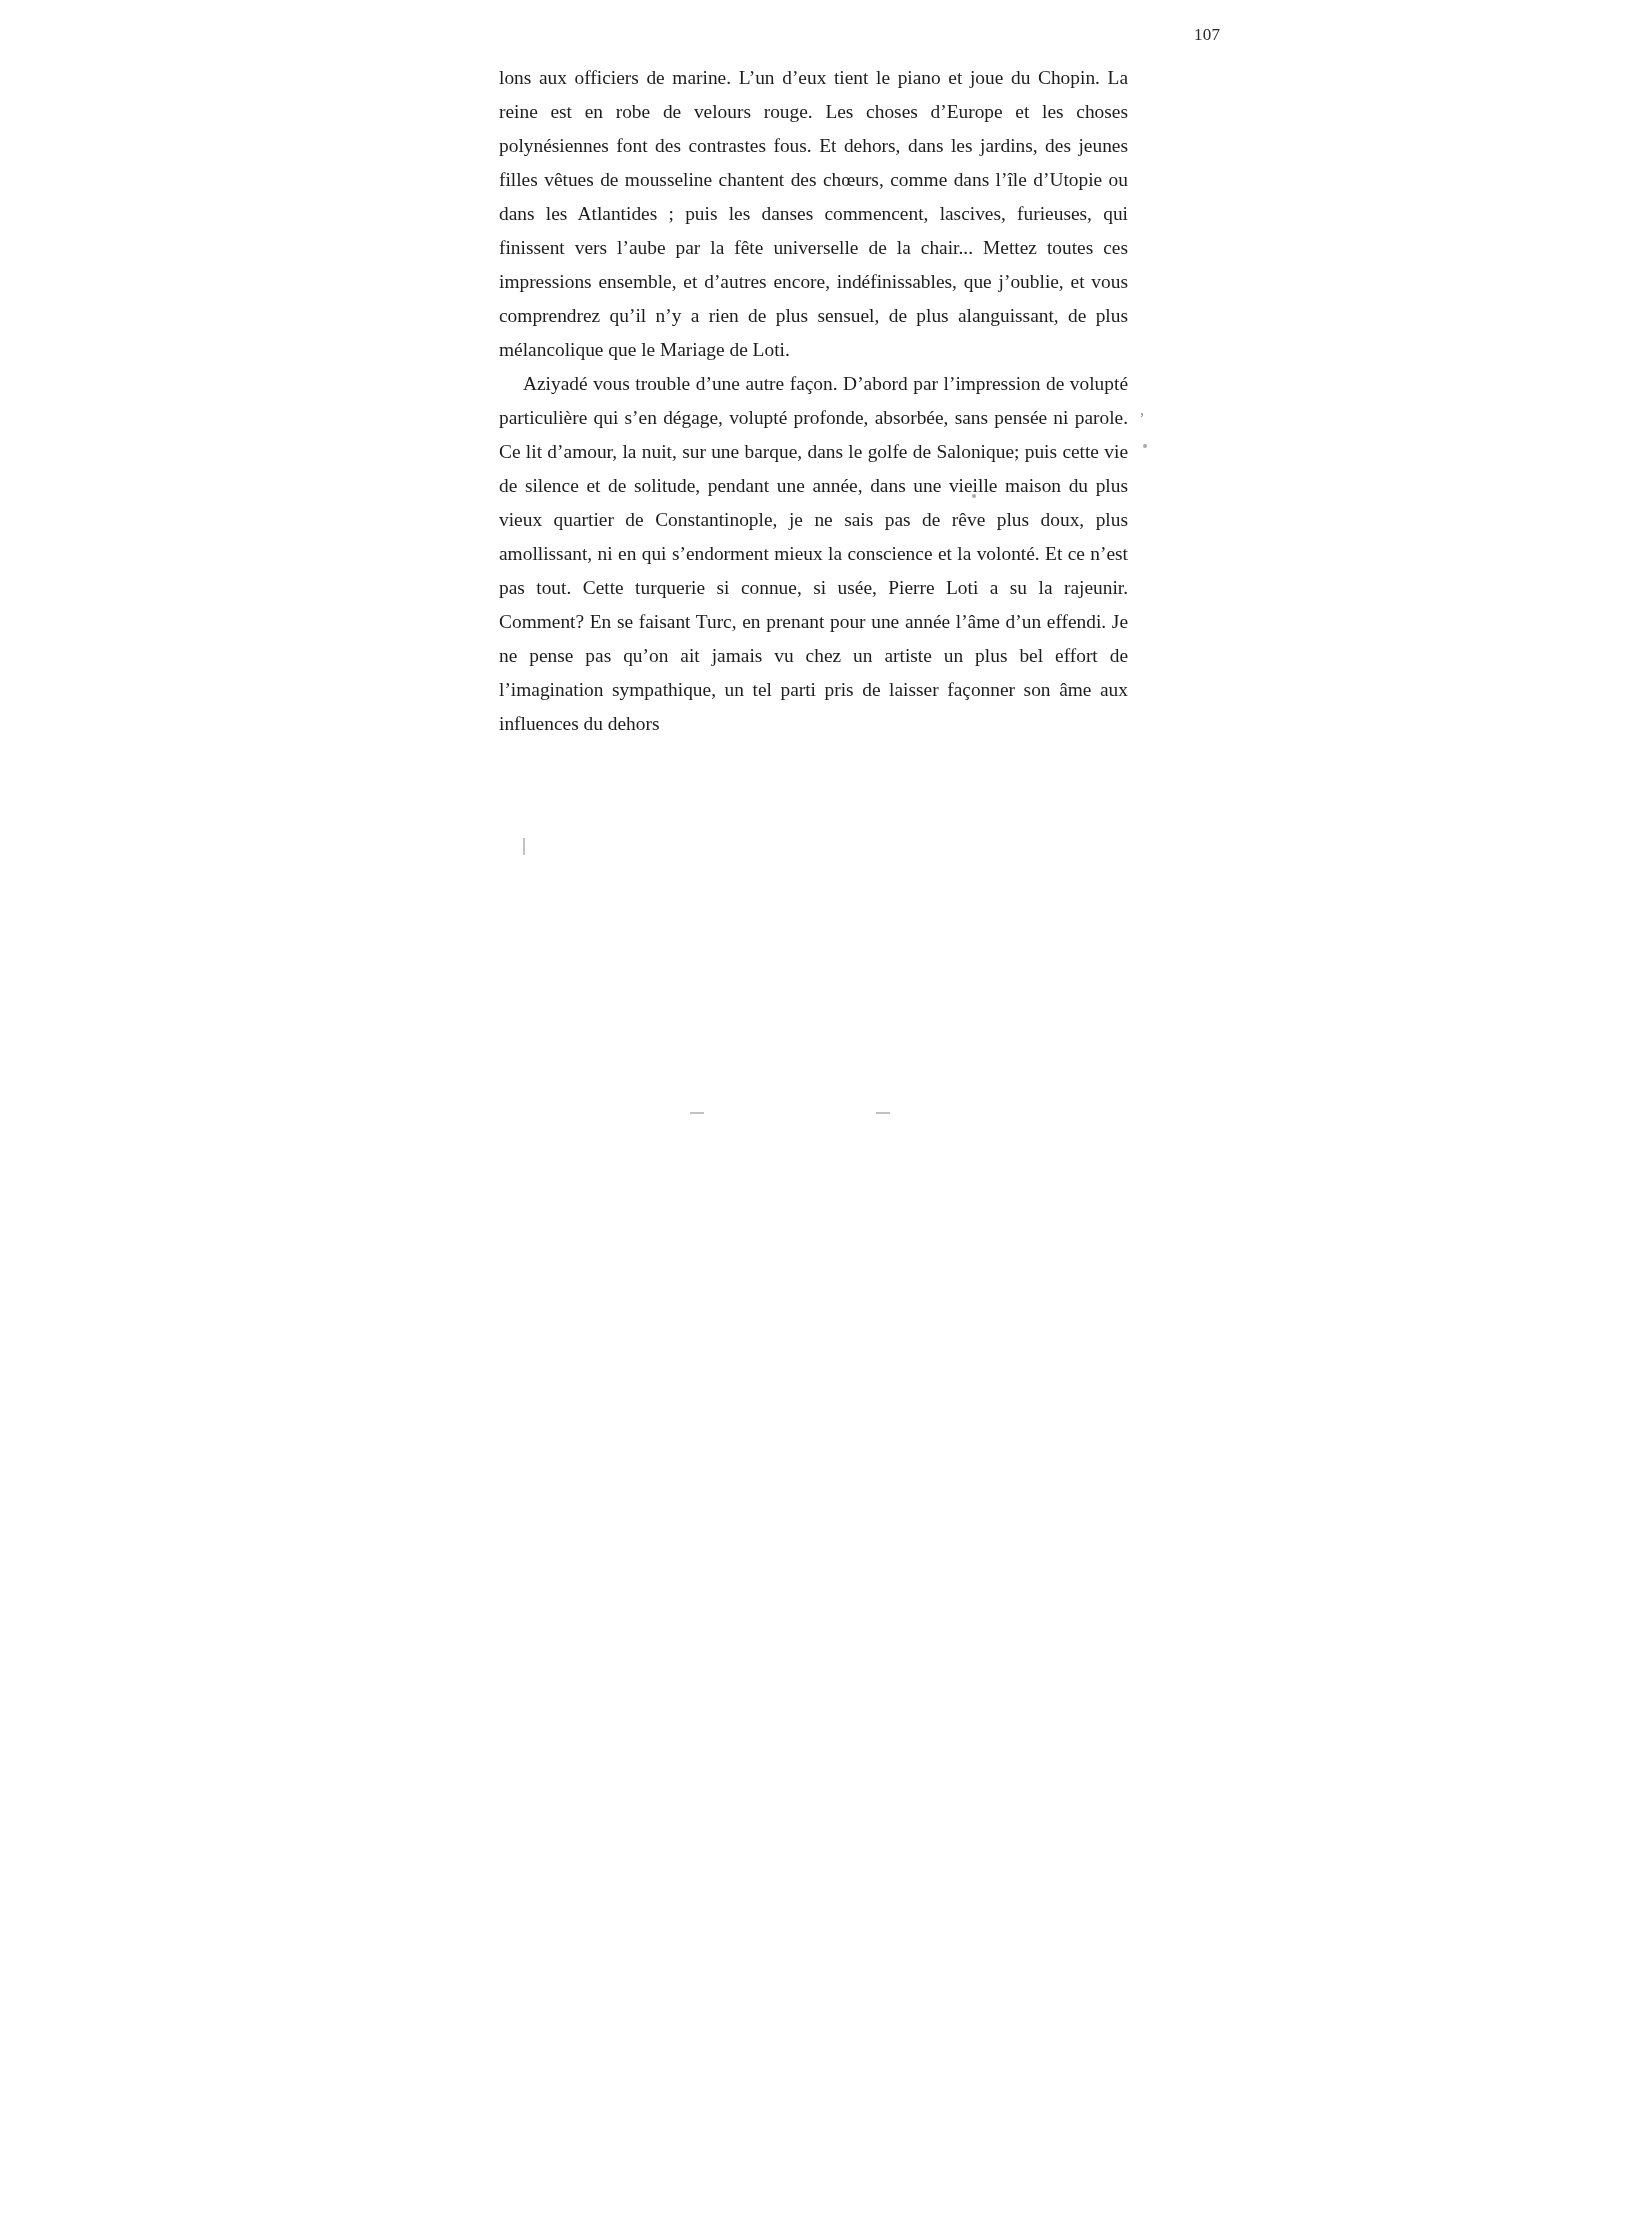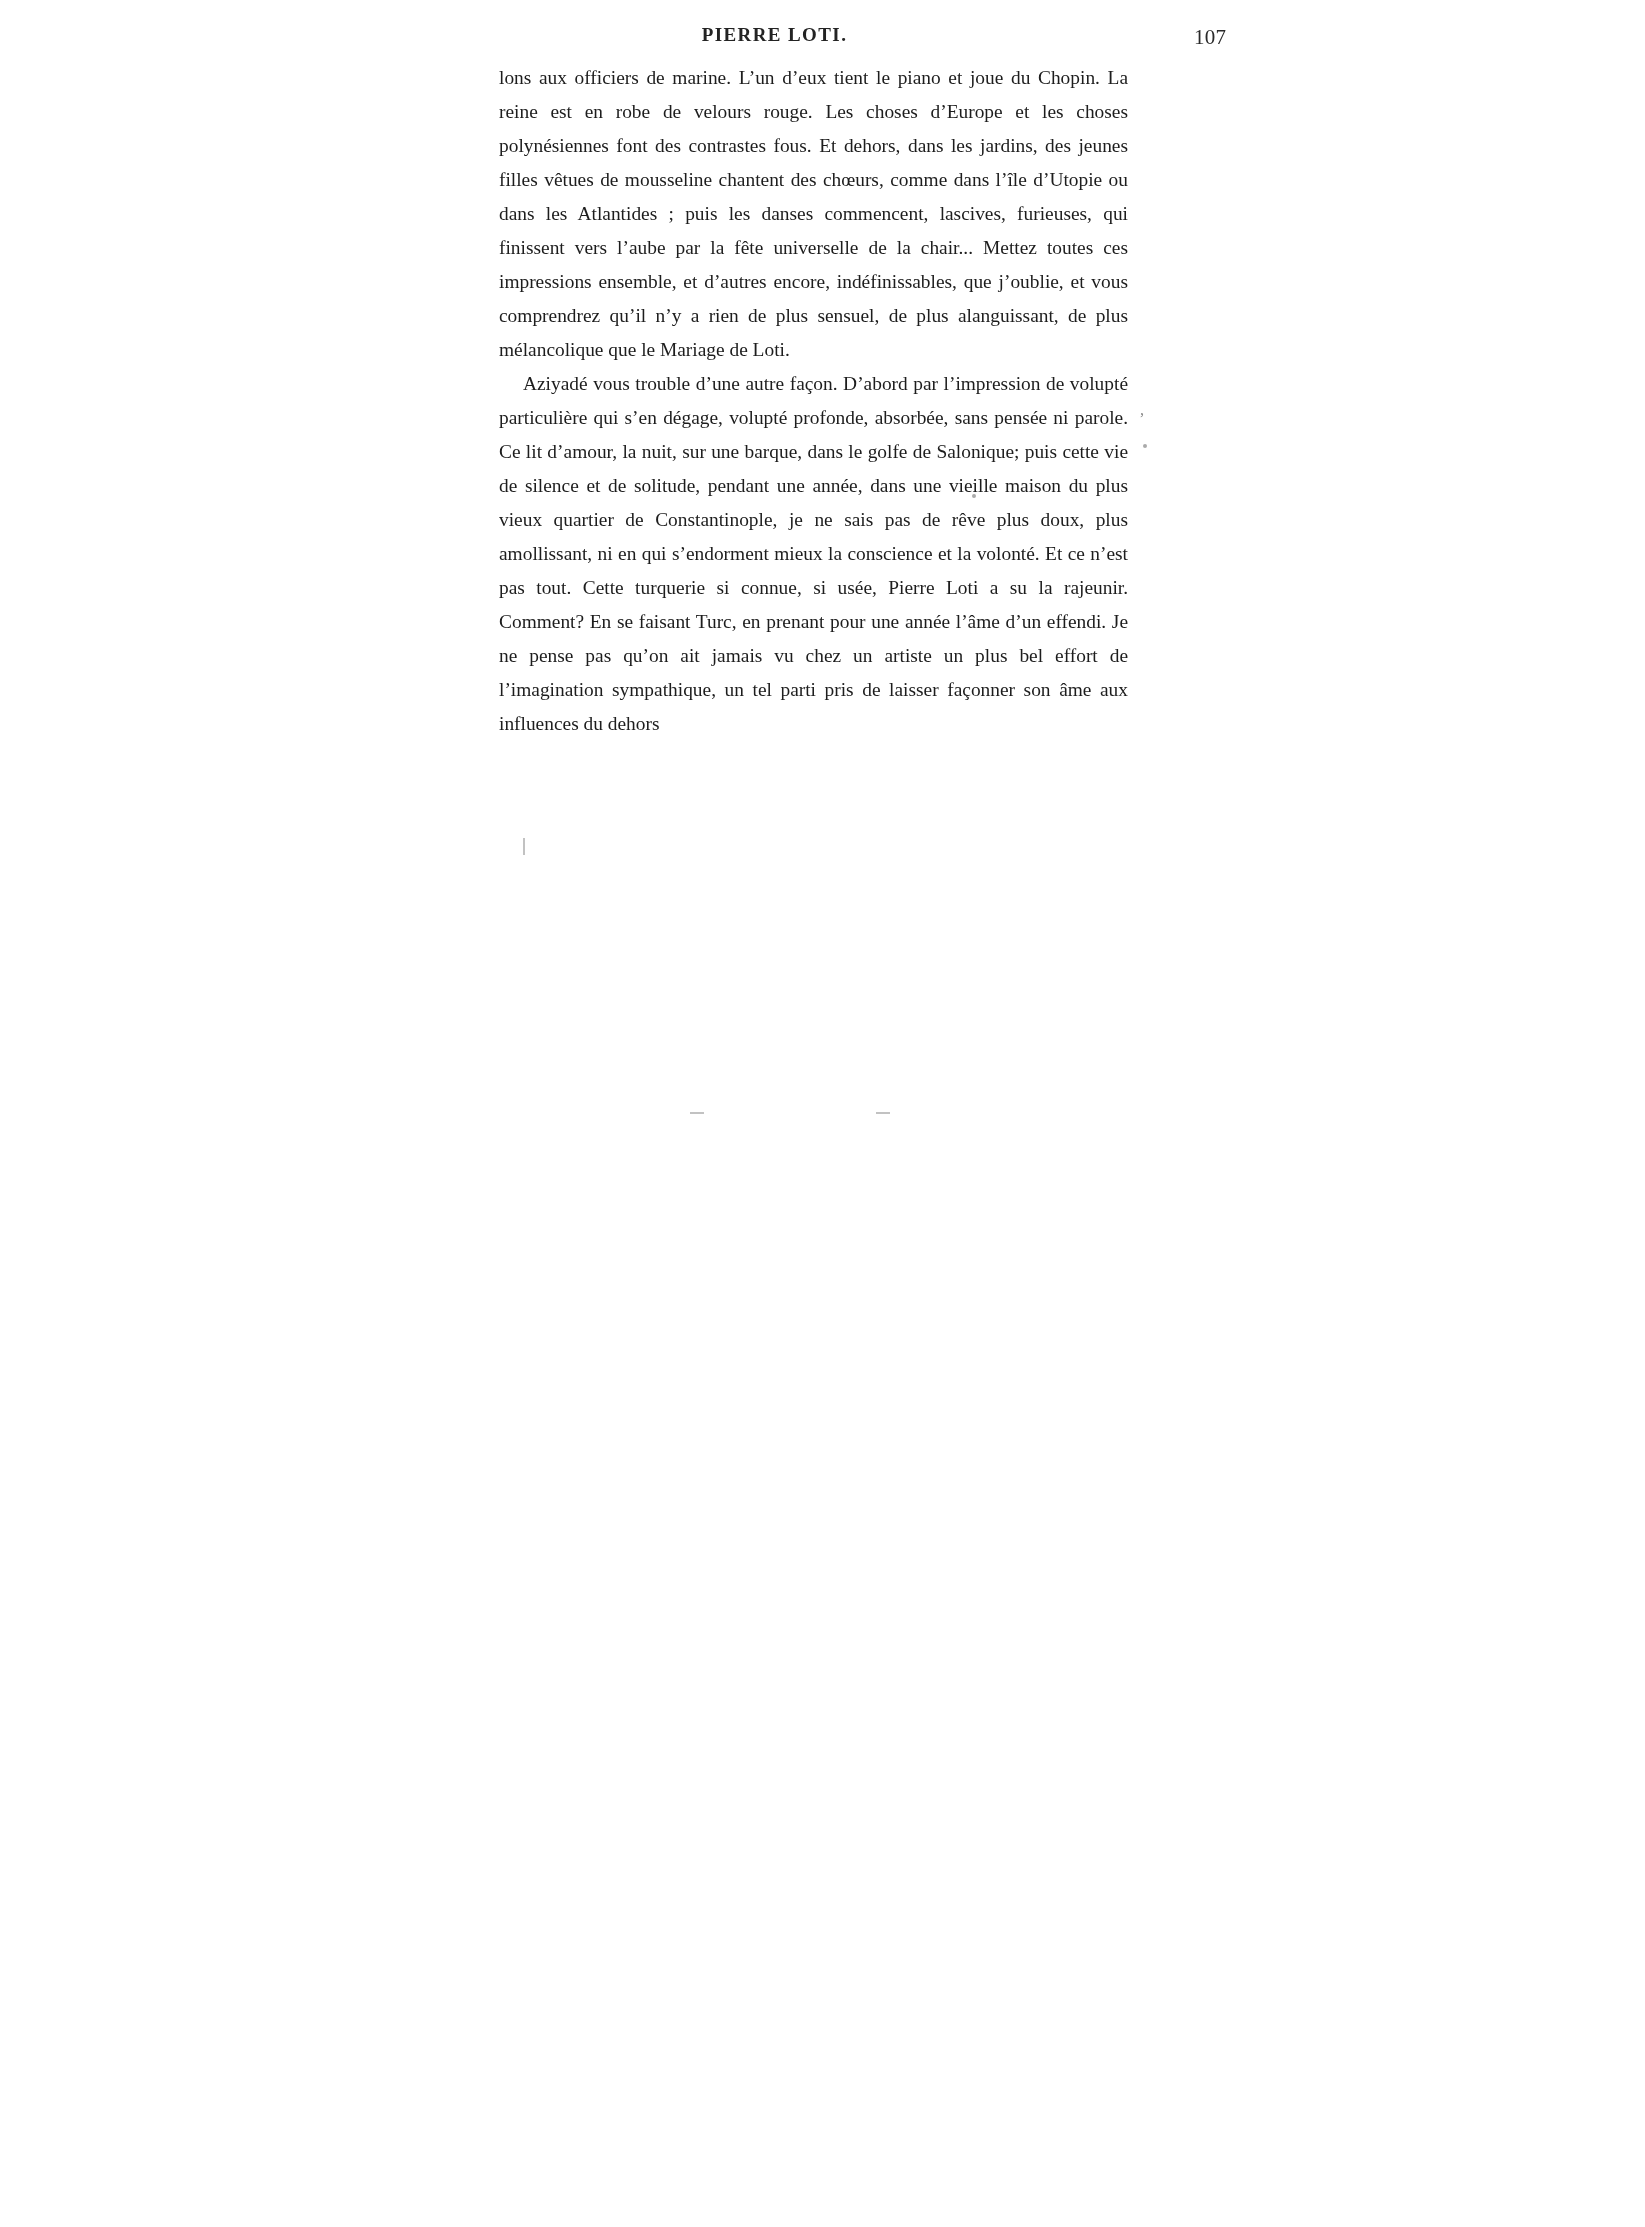--- a/index.html
+++ b/index.html
@@ -39,21 +39,21 @@
     font-size: 19px;
     letter-spacing: 1.4px;
     font-weight: 600;
     color: #232323;
   }
   .header-folio {
     position: absolute;
     left: 1194px;
     top: 25.4px;
     font-family: "Liberation Serif", serif;
-    font-size: 21px;
+    font-size: 17px;
     color: #2a2a2a;
     letter-spacing: 0.3px;
   }
   .textblock {
     position: absolute;
     left: 499px;
     top: 61px;
     width: 629px;
   }
   p.para {
@@ -90,23 +90,20 @@
     position: absolute;
     background: #9a9a9a;
     opacity: 0.6;
   }
 </style>
 </head>
 <body>
 
 <div class="page">
 
-  <div class="header">
-    <div class="header-title">PIERRE LOTI.</div>
-  </div>
   <div class="header-folio">107</div>
 
   <div class="textblock">
     <p class="para" id="para-1"><span>lons aux officiers de marine. L’un d’eux tient le piano et joue du Chopin. La reine est en robe de velours rouge. Les choses d’Europe et les choses polynésiennes font des contrastes fous. Et dehors, dans les jardins, des jeunes filles vêtues de mousseline chantent des chœurs, comme dans l’île d’Utopie ou dans les Atlantides ; puis les danses commencent, lascives, furieuses, qui finissent vers l’aube par la fête universelle de la chair... Mettez toutes ces impressions ensemble, et d’autres encore, indéfinissables, que j’oublie, et vous comprendrez qu’il n’y a rien de plus sensuel, de plus alanguissant, de plus mélancolique que le </span><span class="it">Mariage de Loti</span><span>.</span></p>
     <p class="para indent" id="para-2"><span class="it">Aziyadé</span><span> vous trouble d’une autre façon. D’abord par l’impression de volupté particulière qui s’en dégage, volupté profonde, absorbée, sans pensée ni parole. Ce lit d’amour, la nuit, sur une barque, dans le golfe de Salonique; puis cette vie de silence et de solitude, pendant une année, dans une vieille maison du plus vieux quartier de Constantinople, je ne sais pas de rêve plus doux, plus amollissant, ni en qui s’endorment mieux la conscience et la volonté. Et ce n’est pas tout. Cette turquerie si connue, si usée, Pierre Loti a su la rajeunir. Comment? En se faisant Turc, en prenant pour une année l’âme d’un effendi. Je ne pense pas qu’on ait jamais vu chez un artiste un plus bel effort de l’imagination sympathique, un tel parti pris de laisser façonner son âme aux influences du dehors</span></p>
   </div>
 
   <div class="speck" style="left:1143px; top:444px; width:4.4px; height:4.4px;"></div>
   <div class="mark-comma" style="left:1140px; top:400px;">,</div>
   <div class="speck" style="left:972px; top:494px; width:3.8px; height:3.8px;"></div>

